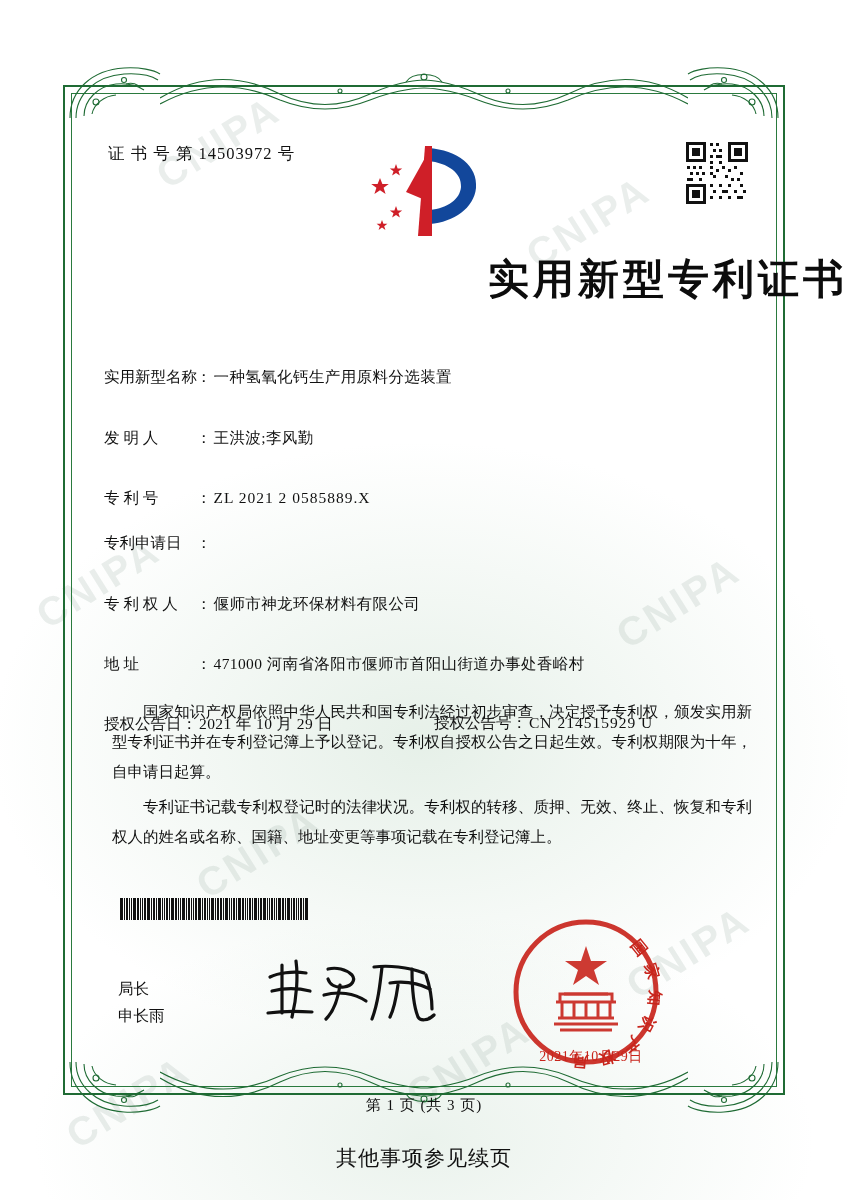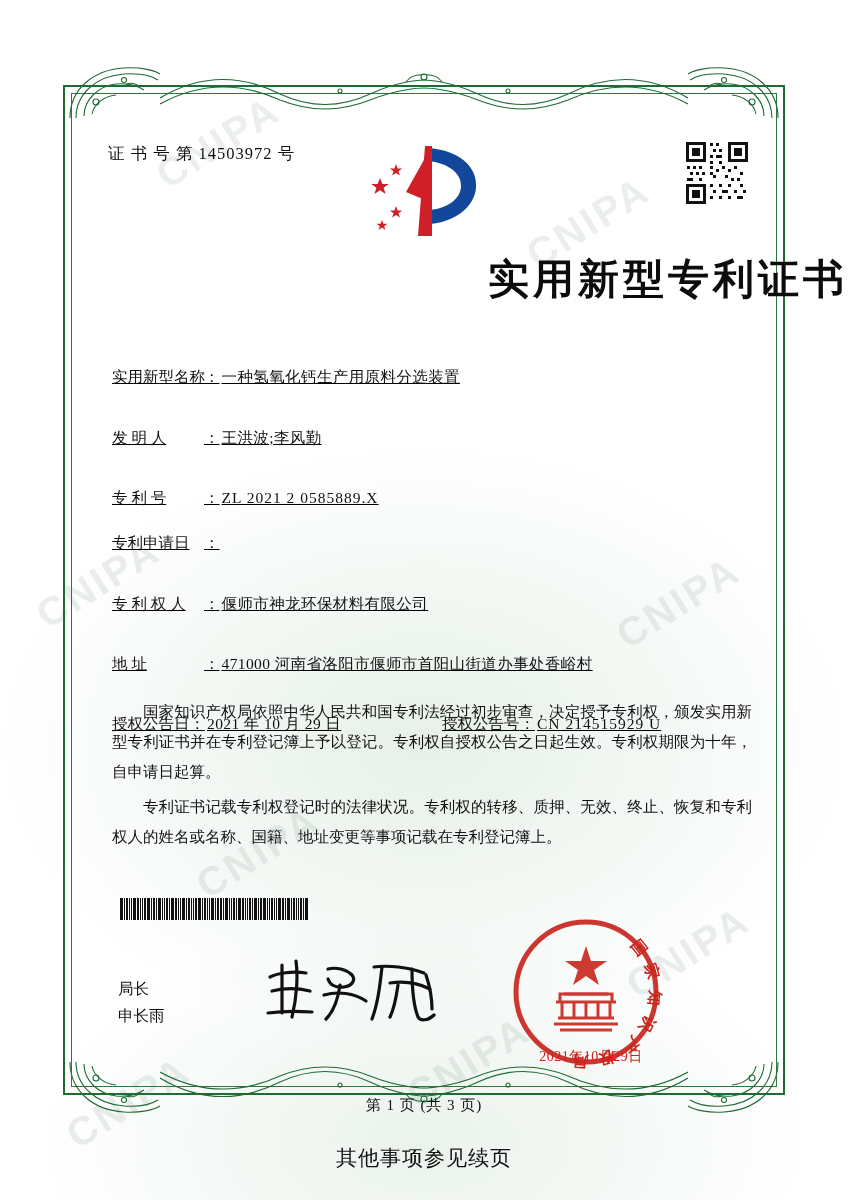--- a/index.html
+++ b/index.html
@@ -116,43 +116,42 @@
     font-family: "DejaVu Serif", "Liberation Serif", serif;
     font-size: 41px;
     font-weight: 700;
     letter-spacing: 4px;
     color: #0c0c0c;
   }
 
   
   .fields {
     position: absolute;
-    left: 112px; top: 350px;
+    left: 104px; top: 350px;
     width: 640px;
-    text-decoration: underline;
   }
   .field {
     display: flex;
     align-items: baseline;
     margin-bottom: 23px;
     font-size: 15.5px;
     color: #111;
     line-height: 1.4;
   }
   .f-label {
     width: 92px;
     flex: 0 0 92px;
     letter-spacing: 0px;
     white-space: nowrap;
   }
   .f-colon { flex: 0 0 auto; margin-right: 2px; }
   .f-value { flex: 1 1 auto; letter-spacing: 0.4px; margin-top: 16px; }
   .f-value.mono { font-family: "Liberation Serif", serif; letter-spacing: 1px; }
 
-  .field-2col { display: flex; align-items: flex-end; margin-bottom: 23px; font-size: 15.5px; color:#111;}
+  .field-2col { display: flex; align-items: flex-start; margin-bottom: 23px; font-size: 15.5px; color:#111;}
   .col-a { display:flex; align-items: baseline; width: 330px; }
   .col-b { display:flex; align-items: baseline; }
   .col-a .f-label, .col-b .f-label { width: auto; flex: 0 0 auto; }
 
   
   .paras {
     position: absolute;
     left: 112px; top: 697px;
     width: 640px;
     font-size: 15.5px;

